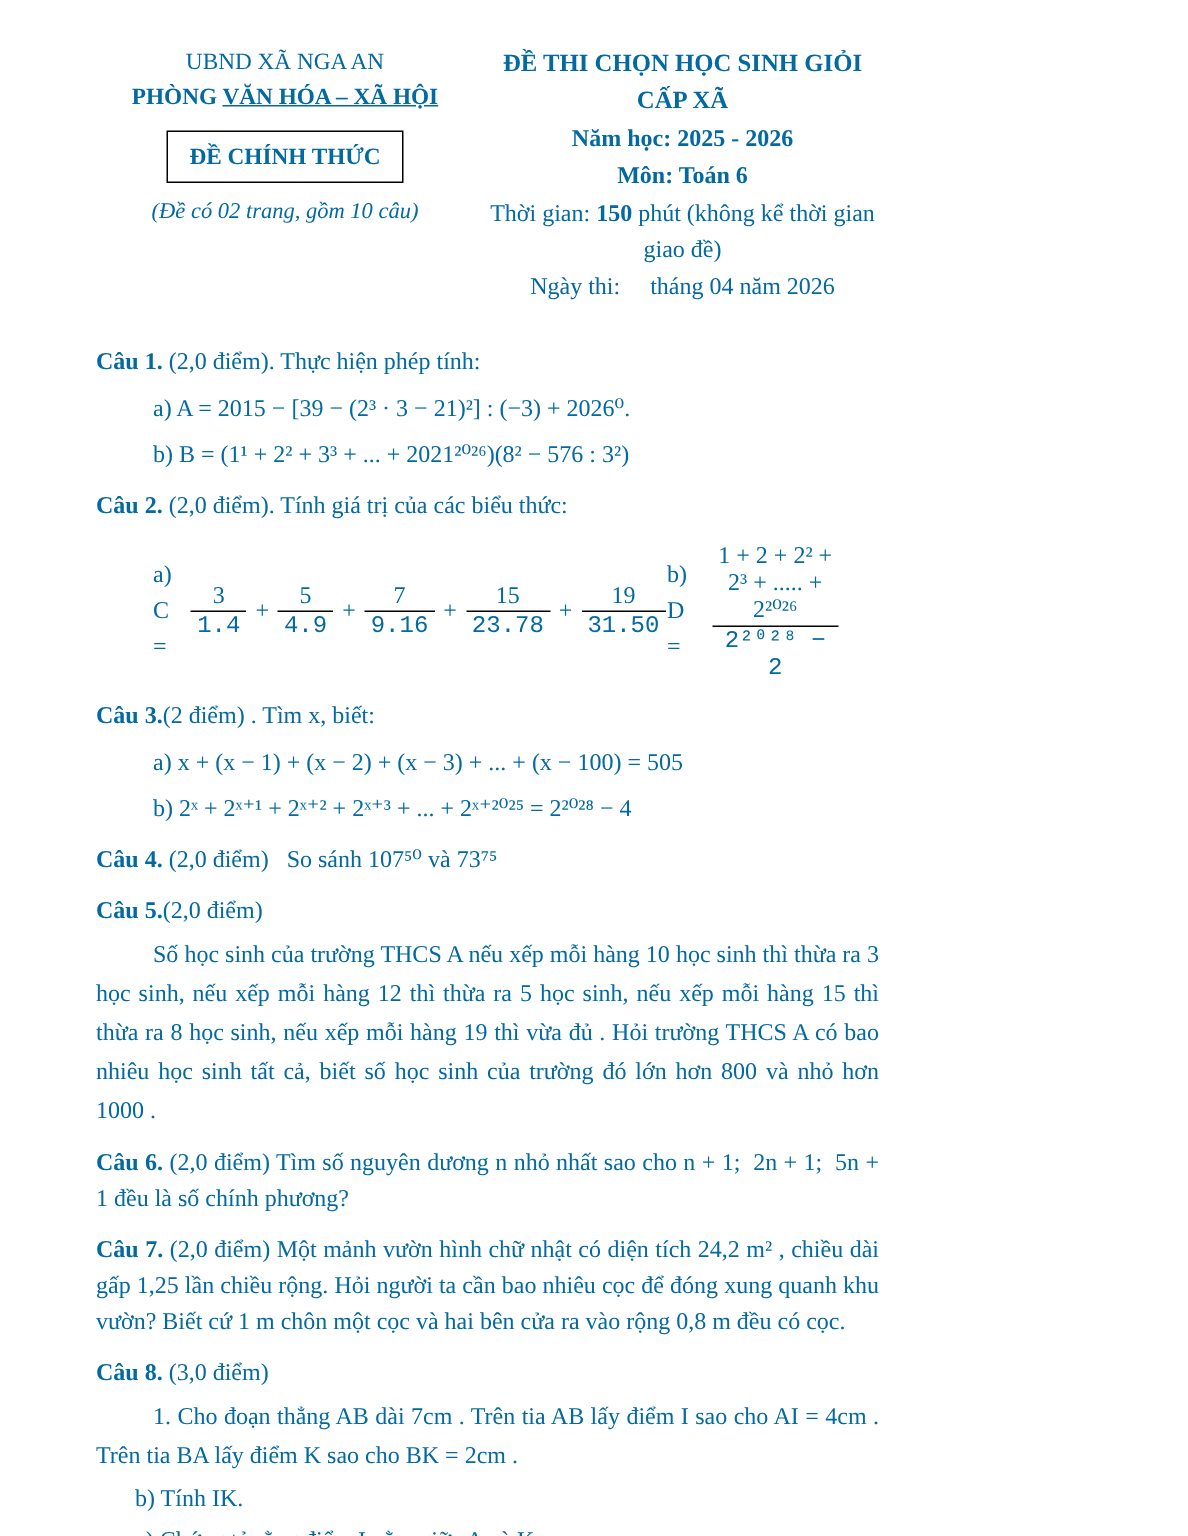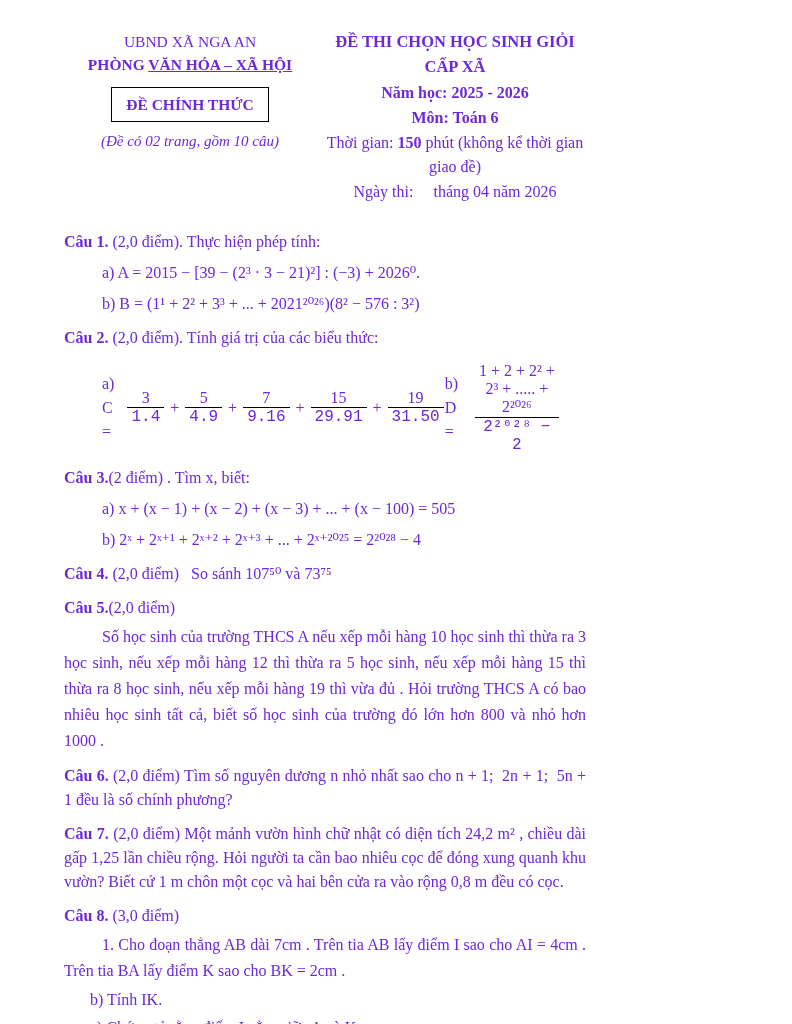--- a/index.html
+++ b/index.html
@@ -1,20 +1,20 @@
 <!DOCTYPE html>
 <html lang="vi"><head>
 <meta charset="utf-8">
 <style>
   html,body{margin:0;padding:0;background:#ffffff;}
   .page{
     width:644px;height:1024px;box-sizing:border-box;
     padding:30px 58px 16px 64px;
     font-family:"Liberation Serif","DejaVu Serif",serif;
-    font-size:16px;color:#6d28d9;line-height:1.5;overflow:hidden;background:#fff;
+    font-size:16px;color:#0369a1;line-height:1.5;overflow:hidden;background:#fff;
   }
   .bold{font-weight:bold;}
   .italic{}
   .ul{text-decoration:underline;}
   
   .header{display:flex;align-items:flex-start;}
   .header-left{width:252px;text-align:center;flex:0 0 auto;}
   .header-right{flex:1;text-align:center;padding-left:8px;}
   .header-left .h1{font-size:15.5px;}
   .header-left .h2{font-size:15.5px;font-weight:bold;}
@@ -82,21 +82,21 @@
             <span class="den">4.9</span>
           </span>
         <span class="op">+</span>
         <span class="frac">
             <span class="num">7</span>
             <span class="den">9.16</span>
           </span>
         <span class="op">+</span>
         <span class="frac">
             <span class="num">15</span>
-            <span class="den">29.91</span>
+            <span class="den">23.78</span>
           </span>
         <span class="op">+</span>
         <span class="frac">
             <span class="num">19</span>
             <span class="den">31.50</span>
           </span>
       </div>
       <div class="expr expr-b">
         <span class="expr-prefix">b)&nbsp; D =</span>
         <span class="frac">

